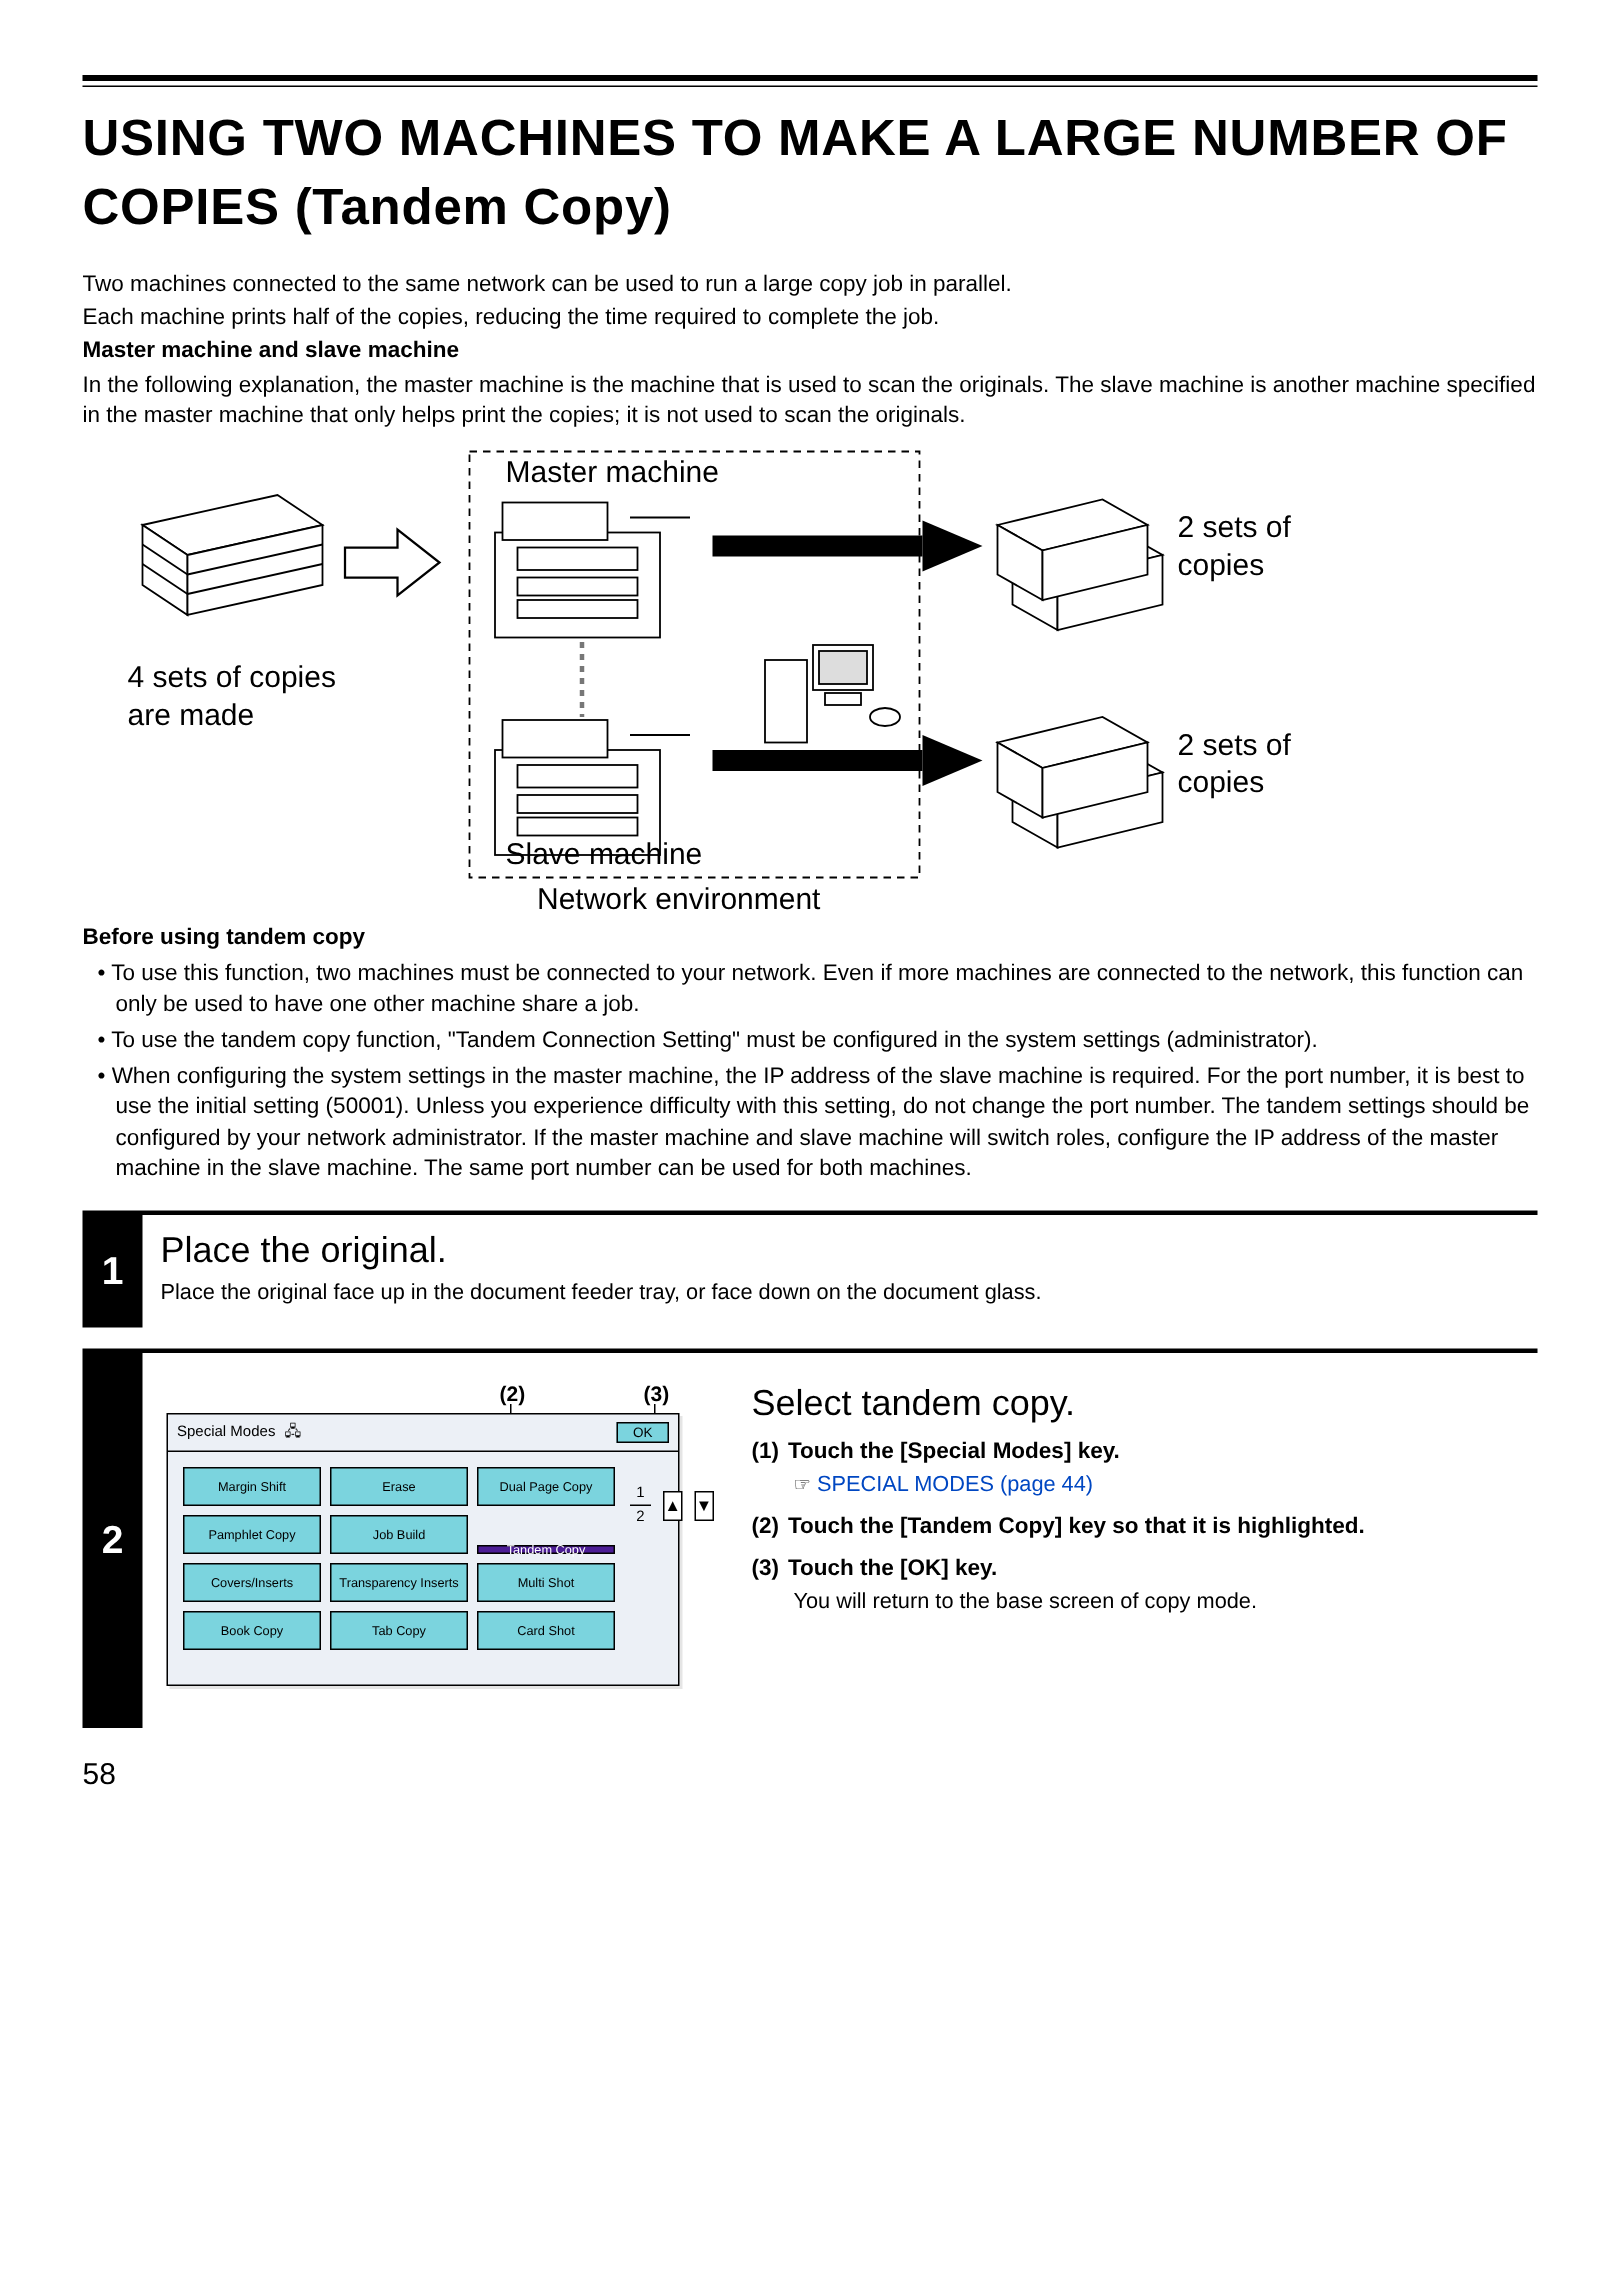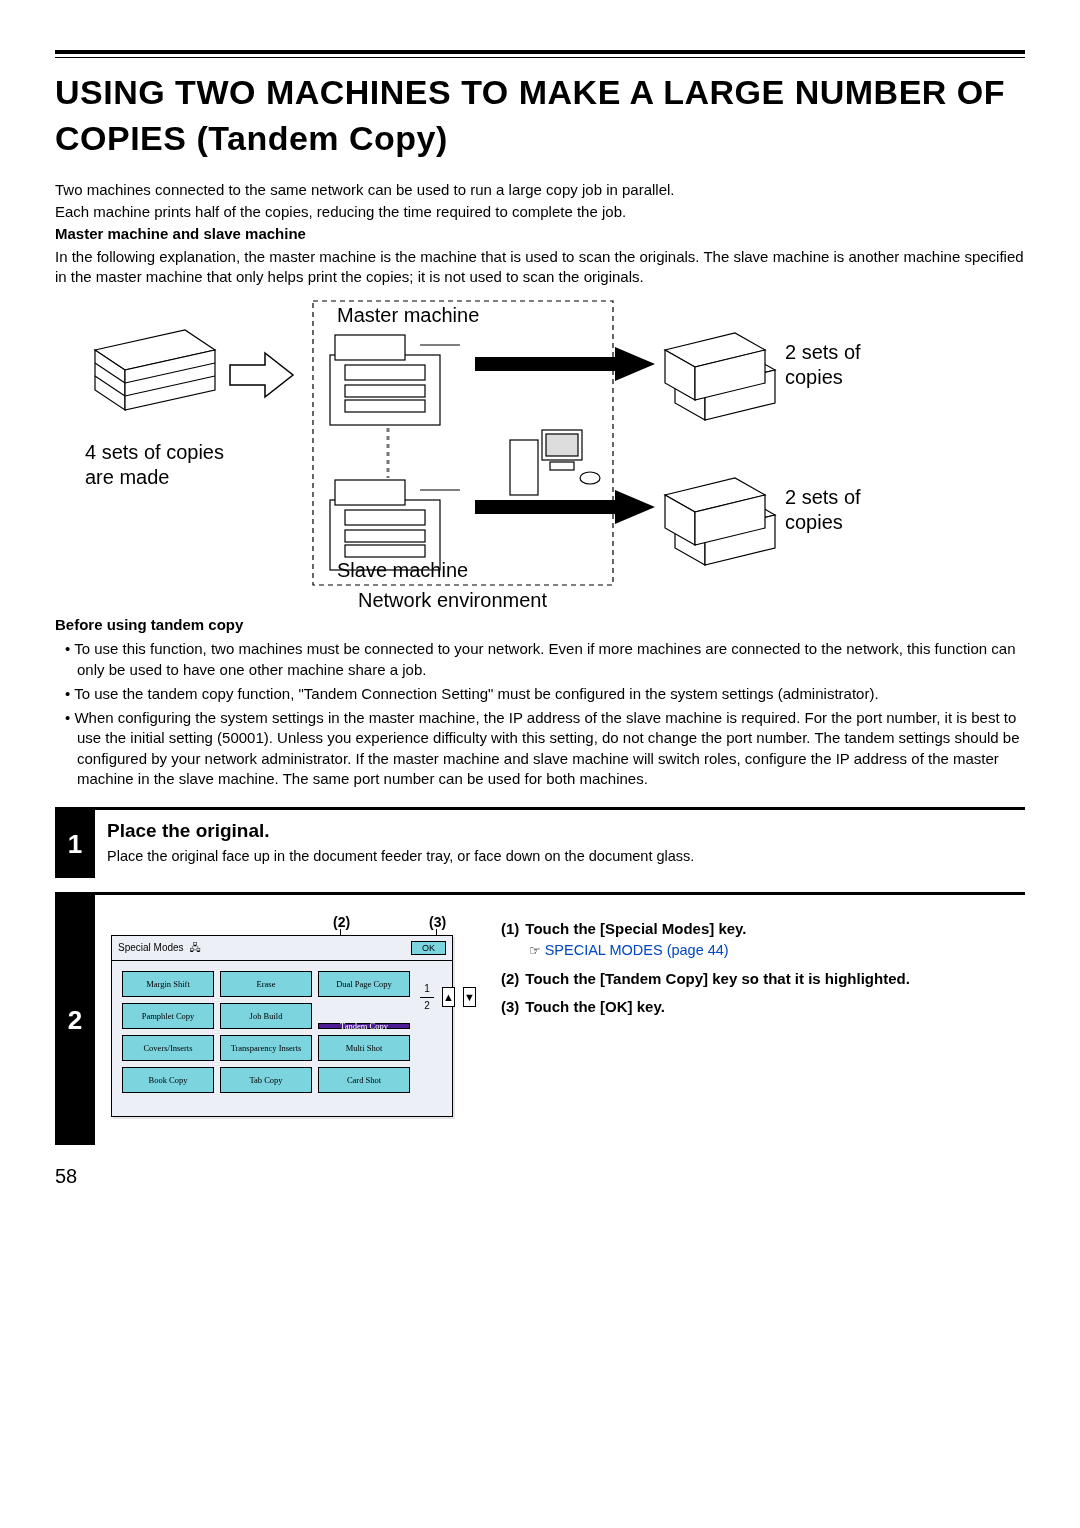--- a/index.html
+++ b/index.html
@@ -58,22 +58,22 @@
     width: 40px;
     display: flex;
     align-items: center;
     justify-content: center;
   }
   .step-body {
     flex: 1;
     padding: 8px 4px 12px 12px;
   }
   .step-title {
-    font-weight: bold;
-    font-size: 19px;
+    font-weight: normal;
+    font-size: 24px;
     margin: 0 0 3px 0;
   }
   .step-text { font-size: 14.5px; margin:0; }
   .step2wrap { display:flex; }
   .panel-col { width: 380px; padding: 10px 0 16px 0; }
   .right-col { flex:1; padding: 10px 0 16px 14px; }
   .panel-markers { position:relative; height:22px; font-weight:bold; font-size:14px; }
   .pm { position:absolute; top:0; }
   .panel {
     border: 1px solid #000;
@@ -99,21 +99,20 @@
     padding: 1px 10px;
     margin-left:auto;
     cursor:pointer;
   }
   .panel-grid {
     display:grid;
     grid-template-columns: repeat(3, 92px);
     grid-auto-rows: 26px;
     gap: 6px 6px;
     padding: 10px 10px;
-    font-family: Liberation Serif, serif;
   }
   .pbtn {
     background:#7bd4de;
     border:1px solid #000;
     font-size:8.5px;
     display:flex;
     align-items:center;
     justify-content:center;
     text-align:center;
     line-height:1.05;
@@ -300,20 +299,21 @@
             <span>1</span>
             <div style="border-top:1px solid #000; width:14px; margin:1px auto;"></div>
             <span>2</span>
           </div>
           <div class="arrow-btn">▲</div>
           <div class="arrow-btn">▼</div>
         </div>
       </div>
     </div>
     <div class="right-col">
+      <p class="step-title">Select tandem copy.</p>
       <div class="substeps">
         <div>
           <div class="ss-head">
             <span>(1)</span>
             <span>Touch the [Special Modes] key.</span>
           </div>
           <div class="ss-sub">
             <span class="hand">☞</span>
             <a href="#" class="link">SPECIAL MODES (page 44)</a>
           </div>
@@ -322,19 +322,20 @@
           <div class="ss-head">
             <span>(2)</span>
             <span>Touch the [Tandem Copy] key so that it is highlighted.</span>
           </div>
         </div>
         <div>
           <div class="ss-head">
             <span>(3)</span>
             <span>Touch the [OK] key.</span>
           </div>
+          <div class="ss-sub">You will return to the base screen of copy mode.</div>
         </div>
       </div>
     </div>
   </div>
 </div>
 
 <div class="pagenum">58</div>
 
 </body></html>

